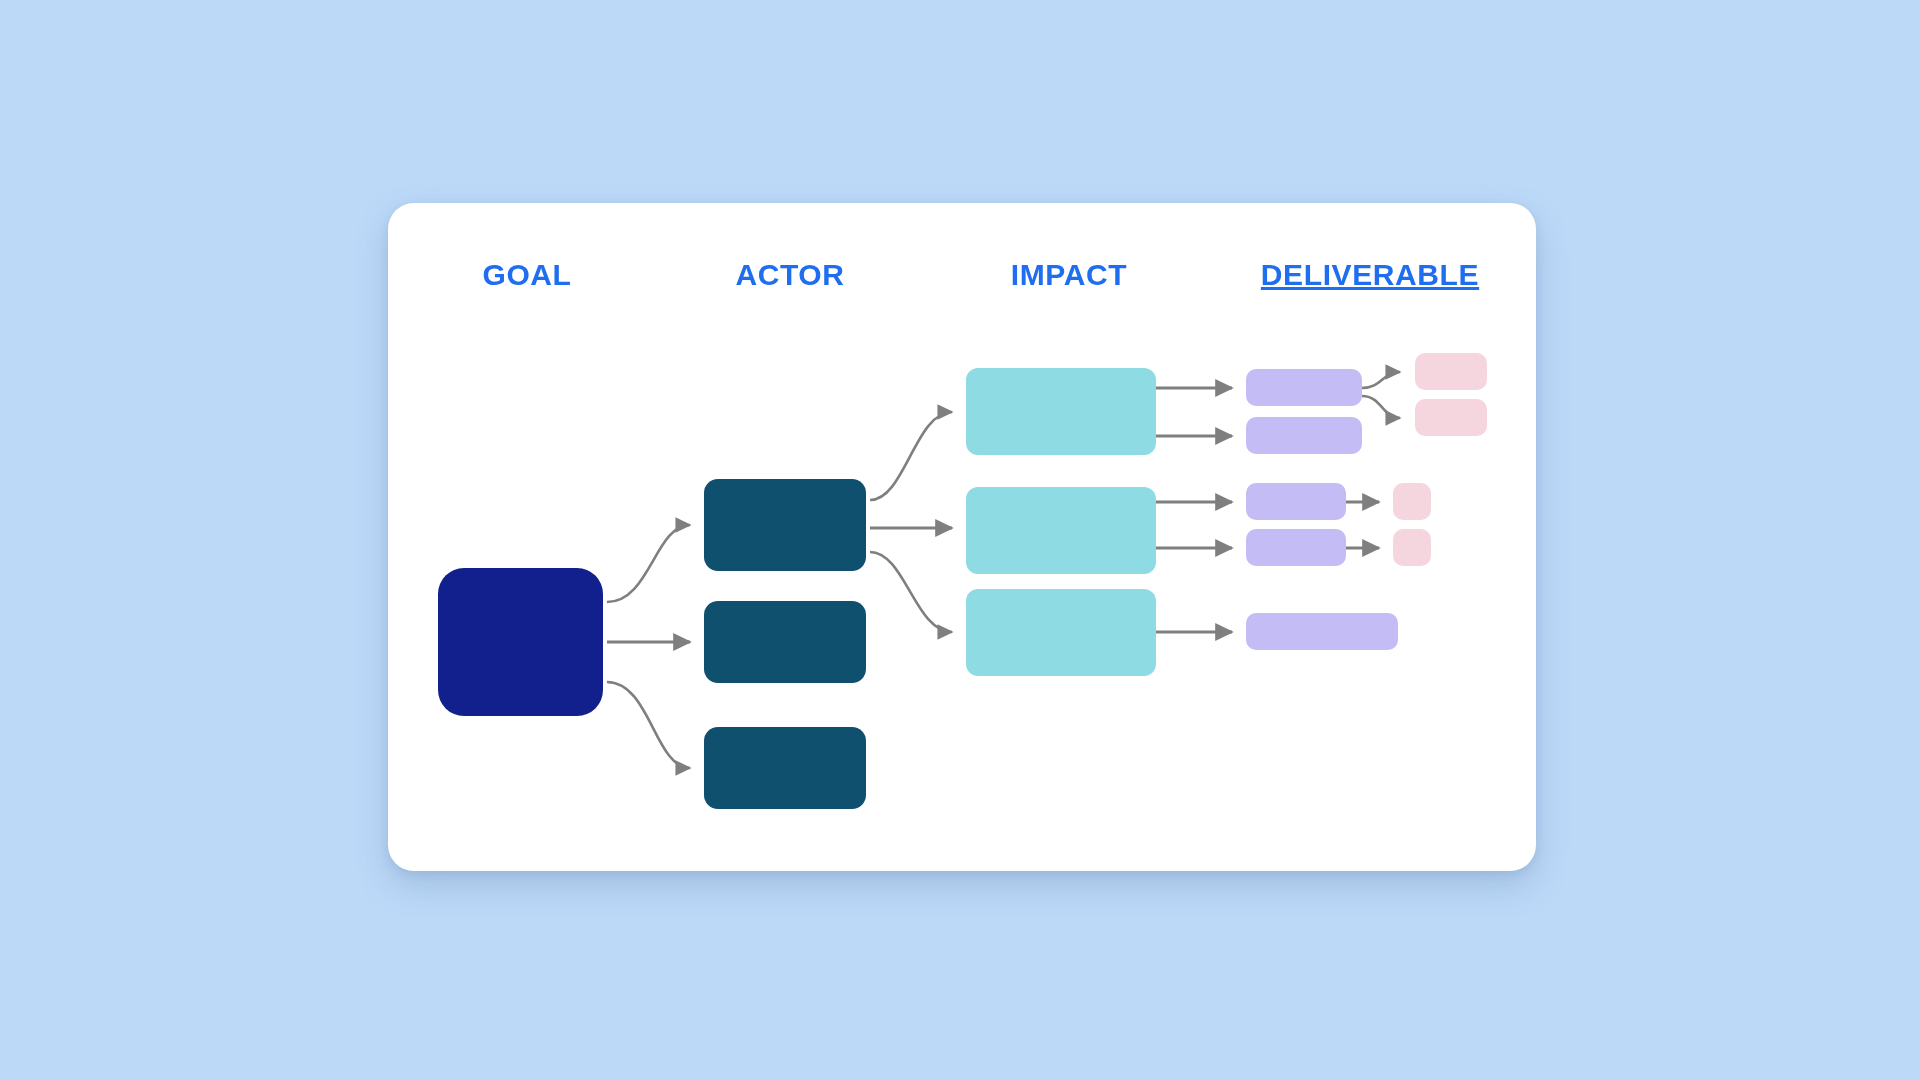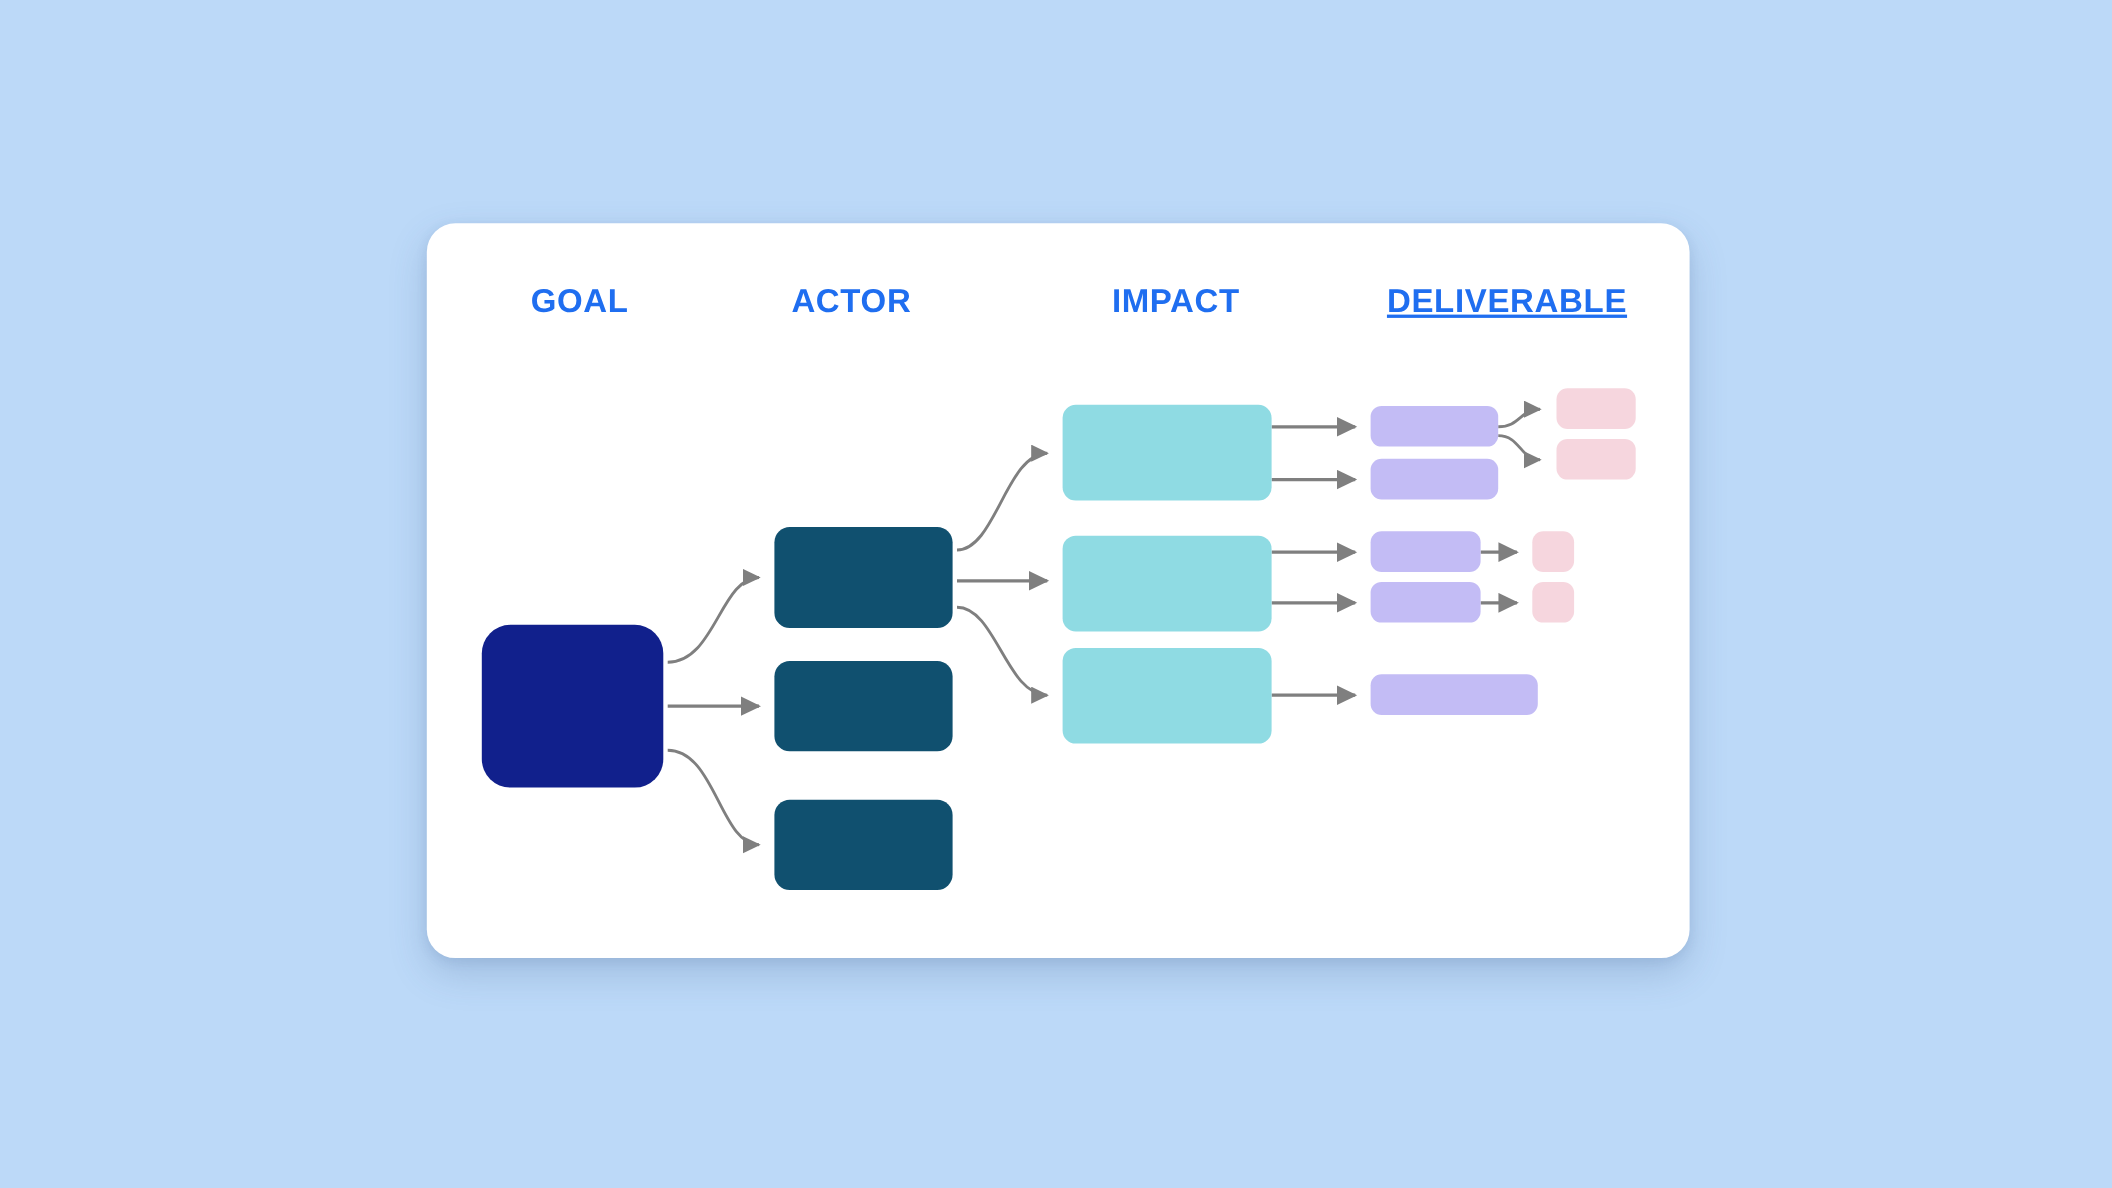--- a/index.html
+++ b/index.html
@@ -88,21 +88,21 @@
         <path d="M 1156,632 L 1232,632" fill="none" stroke="#7f7f7f" stroke-width="3" marker-end="url(#arrowhead)" id="c-impact-deliv-5"></path>
         <path d="M 1362,388 C 1382,388 1382,372 1400,372" fill="none" stroke="#7f7f7f" stroke-width="2.6" marker-end="url(#arrowhead)" id="c-deliv-outcome-1"></path>
         <path d="M 1362,396 C 1382,396 1382,418 1400,418" fill="none" stroke="#7f7f7f" stroke-width="2.6" marker-end="url(#arrowhead)" id="c-deliv-outcome-2"></path>
         <path d="M 1346,502 L 1379,502" fill="none" stroke="#7f7f7f" stroke-width="3" marker-end="url(#arrowhead)" id="c-deliv-outcome-3"></path>
         <path d="M 1346,548 L 1379,548" fill="none" stroke="#7f7f7f" stroke-width="3" marker-end="url(#arrowhead)" id="c-deliv-outcome-4"></path>
       </g>
   </svg>
 
   <div id="node-layer">
     <div class="col-header" style="left:527px; top:258px;">GOAL</div>
-    <div class="col-header" style="left:774px; top:258px;">ACTOR</div>
+    <div class="col-header" style="left:790px; top:258px;">ACTOR</div>
     <div class="col-header" style="left:1069px; top:258px;">IMPACT</div>
     <div class="col-header" style="left:1370px; top:258px;text-decoration:underline;">DELIVERABLE</div>
   <div class="node" style="left: 438px; top: 568px; width: 165px; height: 148px; border-radius: 26px; background: rgb(17, 32, 140);"></div>
       <div class="node" style="left: 704px; top: 479px; width: 162px; height: 92px; border-radius: 14px; background: rgb(16, 80, 111);"></div>
       <div class="node" style="left: 704px; top: 601px; width: 162px; height: 82px; border-radius: 14px; background: rgb(16, 80, 111);"></div>
       <div class="node" style="left: 704px; top: 727px; width: 162px; height: 82px; border-radius: 14px; background: rgb(16, 80, 111);"></div>
       <div class="node" style="left: 966px; top: 368px; width: 190px; height: 87px; border-radius: 12px; background: rgb(143, 219, 227);"></div>
       <div class="node" style="left: 966px; top: 487px; width: 190px; height: 87px; border-radius: 12px; background: rgb(143, 219, 227);"></div>
       <div class="node" style="left: 966px; top: 589px; width: 190px; height: 87px; border-radius: 12px; background: rgb(143, 219, 227);"></div>
       <div class="node" style="left: 1246px; top: 369px; width: 116px; height: 37px; border-radius: 10px; background: rgb(195, 188, 245);"></div>

